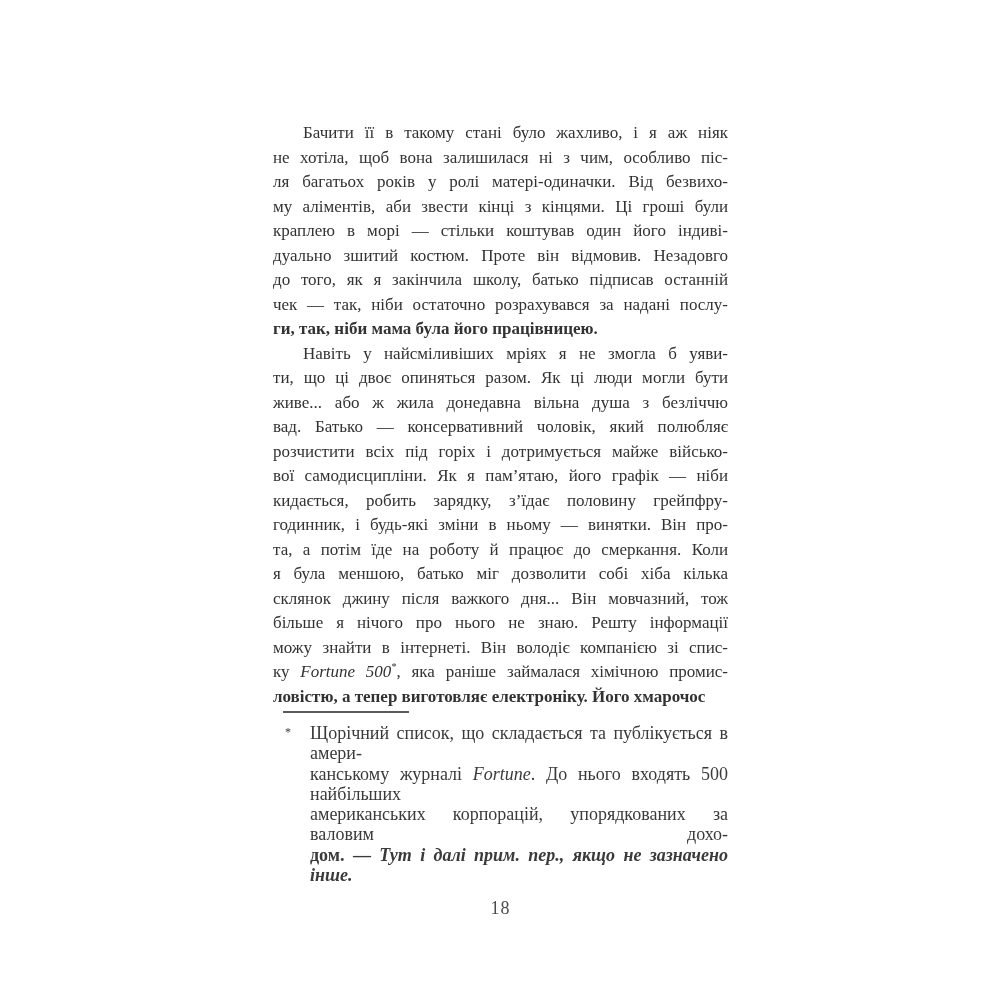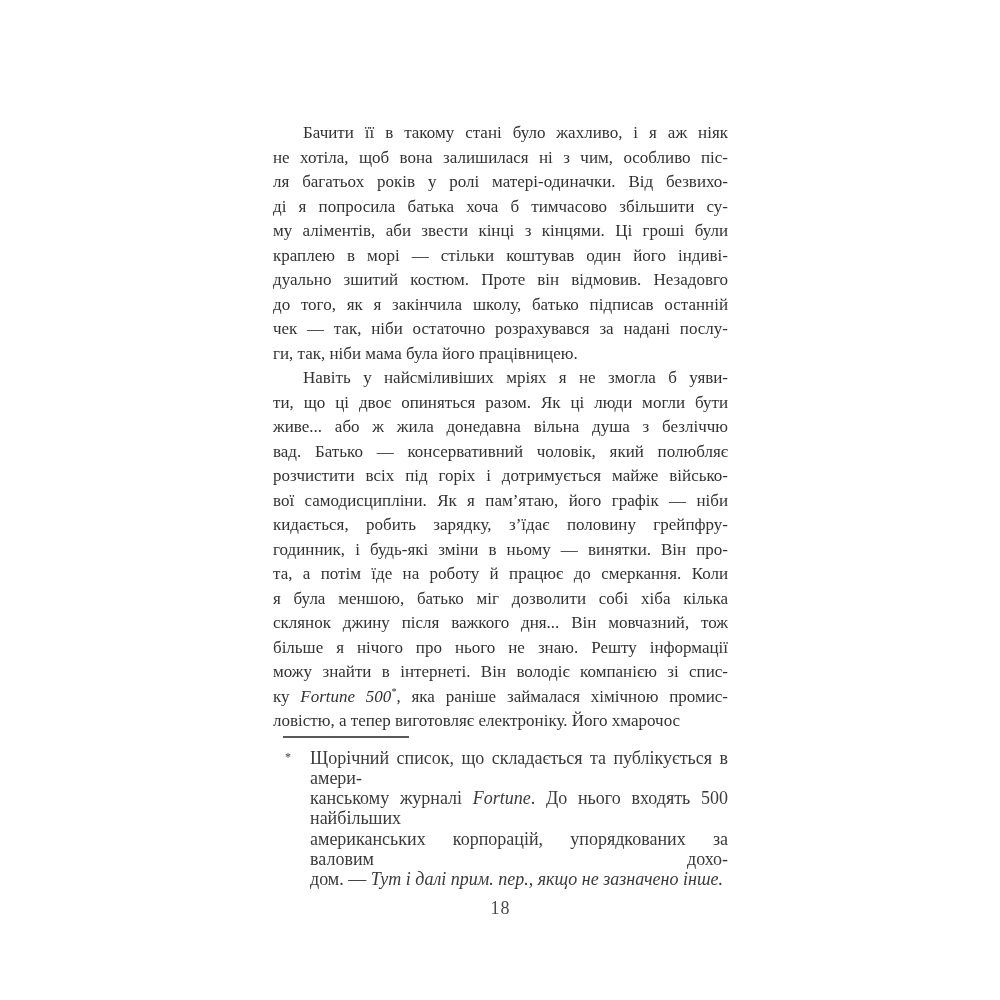--- a/index.html
+++ b/index.html
@@ -21,20 +21,21 @@
     font-size: 17px;
     line-height: 24.5px;
   }
   .line {
     text-align: justify;
     text-align-last: justify;
     white-space: normal;
   }
   .line-last {
     text-align-last: left;
+    font-weight: bold;
   }
   .paragraph .line-first {
     text-indent: 30px;
   }
   sup {
     font-size: 60%;
     vertical-align: super;
     line-height: 0;
   }
   .footnote {
@@ -79,21 +80,20 @@
 </style>
 </head>
 <body>
 
 <div class="screen">
   <div class="text-block">
     <div class="paragraph">
         <div class="line line-first"><span>Бачити її в такому стані було жахливо, і я аж ніяк</span></div>
         <div class="line"><span>не хотіла, щоб вона залишилася ні з чим, особливо піс-</span></div>
         <div class="line"><span>ля багатьох років у ролі матері-одиначки. Від безвихо-</span></div>
-        <div class="line"><span>ді я попросила батька хоча б тимчасово збільшити су-</span></div>
         <div class="line"><span>му аліментів, аби звести кінці з кінцями. Ці гроші були</span></div>
         <div class="line"><span>краплею в морі — стільки коштував один його індиві-</span></div>
         <div class="line"><span>дуально зшитий костюм. Проте він відмовив. Незадовго</span></div>
         <div class="line"><span>до того, як я закінчила школу, батько підписав останній</span></div>
         <div class="line"><span>чек — так, ніби остаточно розрахувався за надані послу-</span></div>
         <div class="line line-last"><span>ги, так, ніби мама була його працівницею.</span></div>
       </div>
     <div class="paragraph">
         <div class="line line-first"><span>Навіть у найсміливіших мріях я не змогла б уяви-</span></div>
         <div class="line"><span>ти, що ці двоє опиняться разом. Як ці люди могли бути</span></div>

